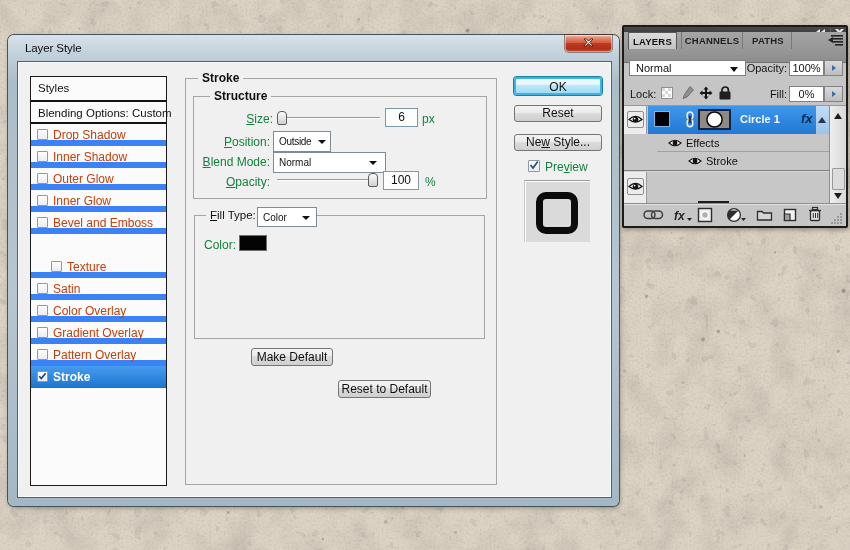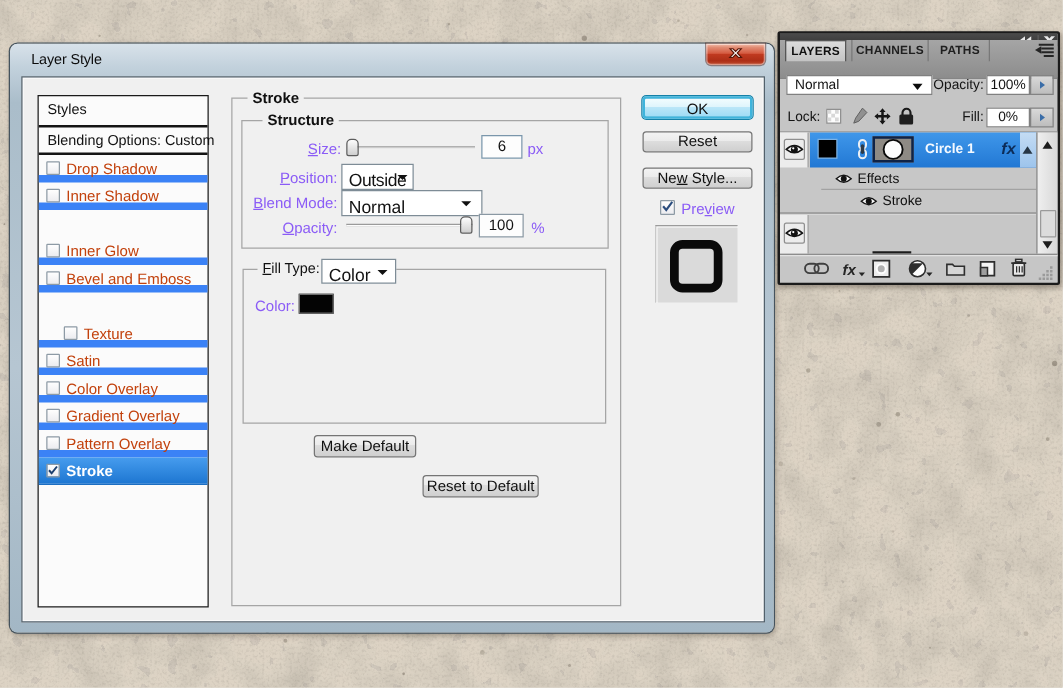--- a/index.html
+++ b/index.html
@@ -20,23 +20,23 @@
 .srow{position:absolute;left:0;width:135px;height:22px;border-bottom:6px solid #3b82f6;font-size:12px;color:#c2410c;white-space:nowrap;}
 .srow .lb{position:absolute;left:22px;top:4px;}
 .srow.ind .lb{left:36px;}
 .cb{position:absolute;width:11px;height:11px;background:linear-gradient(180deg,#fefefe,#ececf0);border:1px solid #8d9aa5;border-radius:1px;}
 .srow .cb{left:6px;top:5px;}
 .srow.ind .cb{left:20px;}
 #strokerow{background:linear-gradient(180deg,#469cee,#1d76d1);border-bottom:1px solid #1b6ec2;color:#fff;font-weight:bold;}
 
 .grp{position:absolute;border:1px solid #a5a5a5;}
 .grplabel{position:absolute;font-size:12px;font-weight:bold;color:#101010;background:#f0f0f0;padding:0 4px;}
-.lab{position:absolute;font-size:12px;color:#8b5cf6;text-align:right;}
+.lab{position:absolute;font-size:12px;color:#15803d;text-align:right;}
 .dd{position:absolute;background:#fff;border:1px solid #7e8c96;}
-.dd .t{position:absolute;left:5px;top:4px;font-size:14px;color:#111;white-space:nowrap;}
+.dd .t{position:absolute;left:5px;top:4px;font-size:10px;color:#111;white-space:nowrap;}
 .dd .ar{position:absolute;right:6px;top:8px;width:0;height:0;border-left:4px solid transparent;border-right:4px solid transparent;border-top:4px solid #111;}
 .vbox{position:absolute;background:#fdfdfd;border:1px solid #7a96ab;font-size:12px;color:#111;text-align:center;}
 .track{position:absolute;height:2px;background:#9a9a9a;border-bottom:1px solid #fcfcfc;}
 .thumb{position:absolute;width:10px;height:14px;background:linear-gradient(180deg,#fdfdfd,#cfcfcf);border:1px solid #5c5c5c;border-radius:4px 4px 2px 2px;}
 .btn{position:absolute;background:linear-gradient(180deg,#f3f3f3 0%,#ebebeb 45%,#dddddd 46%,#cfcfcf 100%);border:1px solid #757575;border-radius:3px;font-size:12px;color:#111;text-align:center;}
 #okbtn{background:linear-gradient(180deg,#f2fcfe 0%,#dff5fc 45%,#bce7f8 46%,#a0dcf5 100%);border:2px solid #3fb4dc;box-shadow:0 0 0 1px #1581a8;}
 
 #panel{position:absolute;left:622px;top:25px;width:226px;height:203px;background:#c5c5c5;border:2px solid #1b1b1b;border-radius:2px;box-shadow:1px 2px 4px rgba(60,50,40,.4);}
 #topstrip{position:absolute;left:0;top:0;width:222px;height:10px;background:linear-gradient(180deg,#4a4a4a,#353535);}
 #tabbar{position:absolute;left:0;top:5px;width:222px;height:31px;background:linear-gradient(180deg,#a5a5a5,#8d8d8d);border-bottom:1px solid #707070;}
@@ -161,20 +161,24 @@
         <div class="slhead" style="top:30px;padding-left:7px;">Blending Options: Custom</div>
         <div class="abs" style="left:0;top:45px;width:135px;height:2px;background:#141414;"></div>
         <div class="srow" style="top:47px;">
             <span class="cb"></span>
             <span class="lb">Drop Shadow</span>
           </div>
         <div class="srow" style="top:69px;">
             <span class="cb"></span>
             <span class="lb">Inner Shadow</span>
           </div>
+        <div class="srow" style="top:91px;">
+            <span class="cb"></span>
+            <span class="lb">Outer Glow</span>
+          </div>
         <div class="srow" style="top:113px;">
             <span class="cb"></span>
             <span class="lb">Inner Glow</span>
           </div>
         <div class="srow" style="top:135px;">
             <span class="cb"></span>
             <span class="lb">Bevel and Emboss</span>
           </div>
         <div class="srow ind" style="top:179px;">
             <span class="cb"></span>

